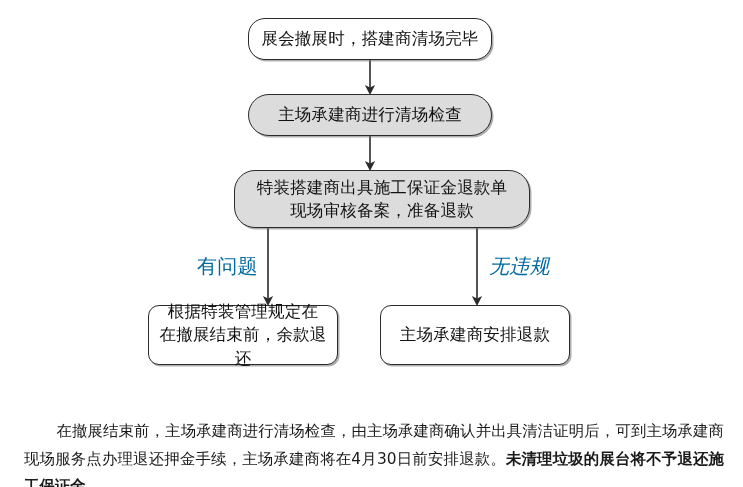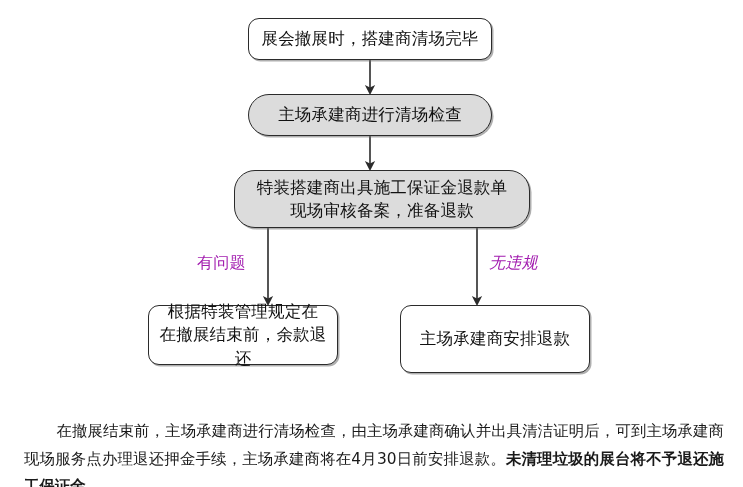--- a/index.html
+++ b/index.html
@@ -56,30 +56,30 @@
     background: #dcdcdc;
     border-radius: 21px;
   }
   .node-text {
     display: block;
     white-space: pre-line;
     padding: 0 10px;
   }
 
   
-  #node-start   { left: 248px; top: 18px;  width: 244px; height: 42px; }
+  #node-start   { left: 248px; top: 18px;  width: 244px; height: 42px; border-radius: 17px; }
   #node-check   { left: 248px; top: 94px;  width: 244px; height: 42px; }
   #node-issue   { left: 222px; top: 170px; width: 296px; height: 58px; margin-left: 12px; }
   #node-penalty { left: 148px; top: 305px; width: 190px; height: 60px; }
-  #node-refund  { left: 400px; top: 305px; width: 190px; height: 68px; align-items: center; }
+  #node-refund  { left: 380px; top: 305px; width: 190px; height: 60px; align-items: center; }
 
   .edge-label {
     position: absolute;
-    font-size: 16px;
-    color: #a21caf;
+    font-size: 20px;
+    color: #0369a1;
     white-space: nowrap;
     letter-spacing: 0.2px;
   }
   #label-problem { left: 197px; top: 253px; }
   #label-ok      { left: 489px; top: 253px; font-style: italic; }
 
   
   .note {
     position: absolute;
     left: 24px;

